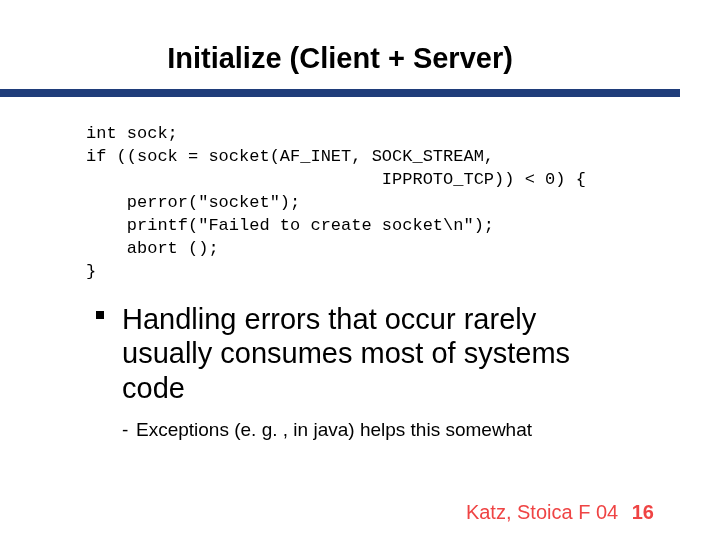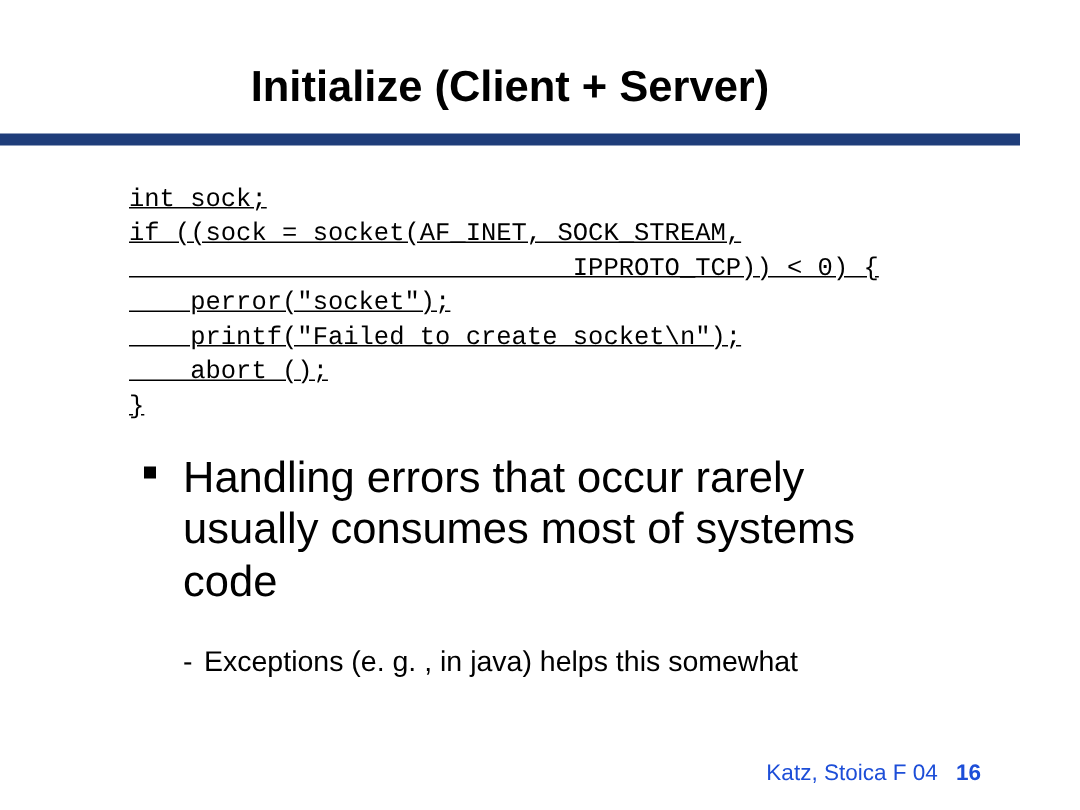--- a/index.html
+++ b/index.html
@@ -32,21 +32,20 @@
     background: #1f3d7a;
     width: 100%;
   }
   .code {
     font-family: "Courier New", Courier, monospace;
     font-size: 17px;
     line-height: 1.35;
     white-space: pre;
     margin: 26px 0 0 86px;
     color: #000;
-    text-decoration: underline;
   }
   .bullets {
     margin: 18px 70px 0 96px;
   }
   .b1 {
     position: relative;
     font-size: 29px;
     line-height: 1.2;
     padding-left: 26px;
     color: #000;
@@ -57,37 +56,37 @@
     left: 0;
     top: 9px;
     width: 8px;
     height: 8px;
     background: #000;
   }
   .b2 {
     position: relative;
     font-size: 19px;
     line-height: 1.25;
-    margin-top: 24px;
+    margin-top: 12px;
     margin-left: 26px;
     padding-left: 14px;
     color: #000;
   }
   .b2::before {
     content: "-";
     position: absolute;
     left: 0;
     top: 0;
   }
   .footer {
     position: absolute;
     right: 26px;
     bottom: 16px;
-    font-size: 15px;
-    color: #1d4ed8;
+    font-size: 20px;
+    color: #ef4444;
     text-align: center;
   }
   .pagenum {
     font-weight: bold;
     margin-left: 8px;
   }
 </style>
 </head>
 <body>
 

